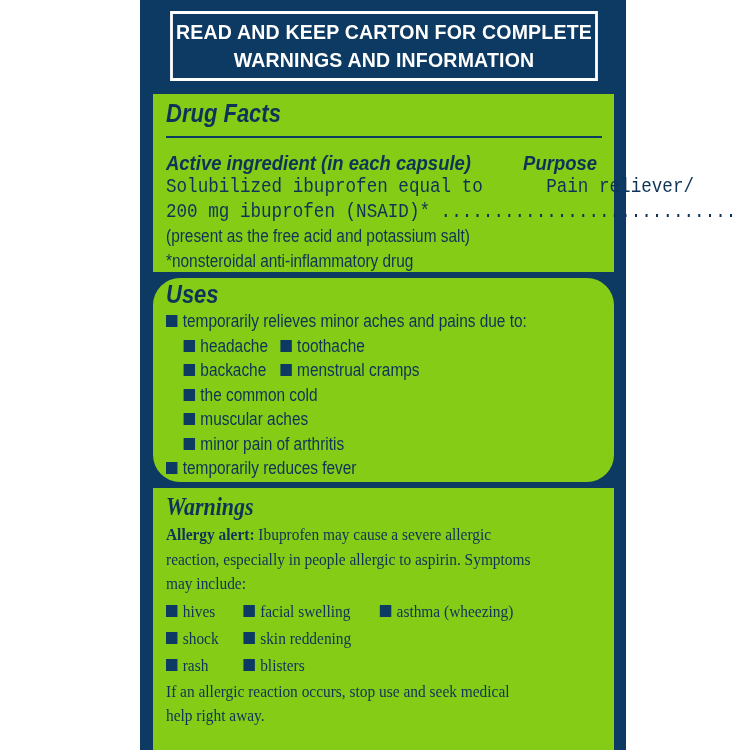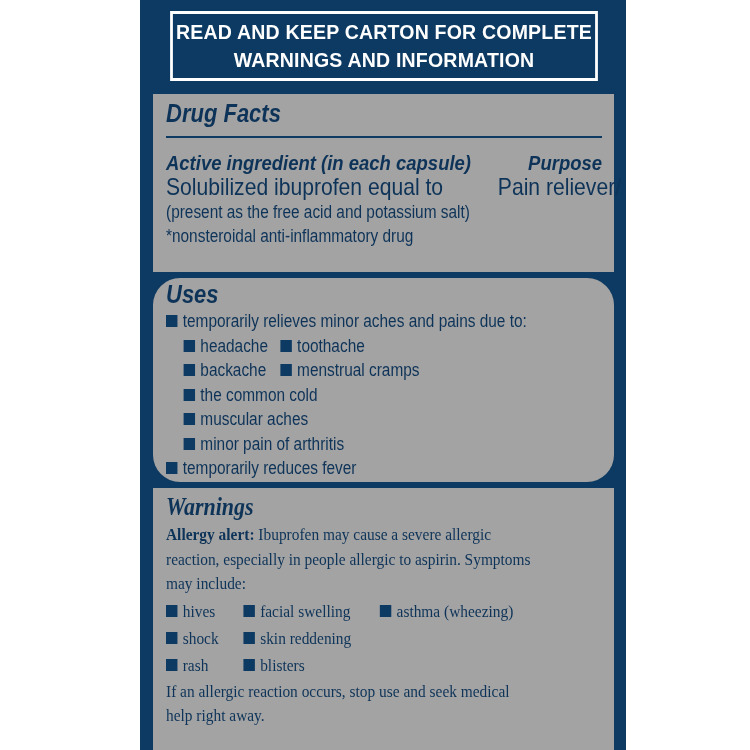--- a/index.html
+++ b/index.html
@@ -13,44 +13,44 @@
   }
   .header-box {
     position: absolute; left: 14px; top: 11px; width: 454px; height: 64px;
     border: 3px solid #ffffff; box-sizing: content-box;
     color: #ffffff; text-align: center; font-weight: bold;
     font-size: 21px; line-height: 28px; letter-spacing: 0.2px;
     display: flex; flex-direction: column; justify-content: center;
     transform: scaleX(0.93); transform-origin: center;
   }
   .box {
-    position: absolute; left: 13px; width: 461px; background: #a3a3a3;
+    position: absolute; left: 13px; width: 461px; background: #84cc16;
     box-sizing: border-box; padding: 0 12px 16px 13px;
   }
   .box1 { top: 94px; height: 178px; }
   .box2 { top: 278px; height: 204px; border-radius: 27px; }
   .box3 { top: 488px; height: 319px; font-family: Liberation Serif, serif; }
   .title {
     font-weight: bold; font-style: italic; font-size: 25px; line-height: 30px;
     transform: scaleX(0.88); transform-origin: left center; white-space: nowrap;
   }
   .box1 .title { margin-top: 4px; }
   .rule { height: 2px; background: #0d3a62; margin: 8px 0 4px 0; }
   .row-head {
-    display: flex; justify-content: space-between; font-weight: bold; font-style: italic;
+    display: flex; justify-content: flex-start; font-weight: bold; font-style: italic;
     font-size: 21px; line-height: 24px; white-space: nowrap; margin-top: 13px;
   }
   .row-head span { display: inline-block; transform: scaleX(0.88); }
   .row-head .left { transform-origin: left center; }
   .row-head .right { transform-origin: right center; }
   .line {
     font-size: 17.5px; line-height: 24.5px; white-space: nowrap;
     transform: scaleX(0.88); transform-origin: left center;
   }
-  .line-flex { display: flex; justify-content: space-between; font-size: 24px; line-height: 24.5px; white-space: nowrap; }
+  .line-flex { display: flex; justify-content: space-between; font-size: 20px; line-height: 24.5px; white-space: nowrap; font-family: Liberation Mono, monospace; }
   .line-flex .l { transform: scaleX(0.88); transform-origin: left center; display: inline-block; }
   .line-flex .r { transform: scaleX(0.88); transform-origin: right center; display: inline-block; }
   .sq {
     display: inline-block; width: 13px; height: 12px; background: #0d3a62;
     margin-right: 6px; vertical-align: 0px;
   }
   .indent { padding-left: 20px; }
   .pair { display: inline-block; }
   .box2 .title { margin-top: 1px; margin-bottom: 0; }
   .box3 .title { margin-top: 4px; }
@@ -77,20 +77,24 @@
   <div class="box box1">
     <div class="title">Drug Facts</div>
     <div class="rule"></div>
     <div class="row-head">
       <span class="left">Active ingredient (in each capsule)</span>
       <span class="right">Purpose</span>
     </div>
     <div class="line-flex">
       <span class="l">Solubilized ibuprofen equal to</span>
       <span class="r">Pain reliever/</span>
+    </div>
+    <div class="line-flex">
+      <span class="l">200 mg ibuprofen (NSAID)* ............................</span>
+      <span class="r">Fever reducer</span>
     </div>
     <div class="line">(present as the free acid and potassium salt)</div>
     <div class="line">*nonsteroidal anti-inflammatory drug</div>
   </div>
 
   <div class="box box2">
     <div class="title">Uses</div>
     <div class="line">
       <span class="sq"></span><span>temporarily relieves minor aches and pains due to:</span>
     </div>

